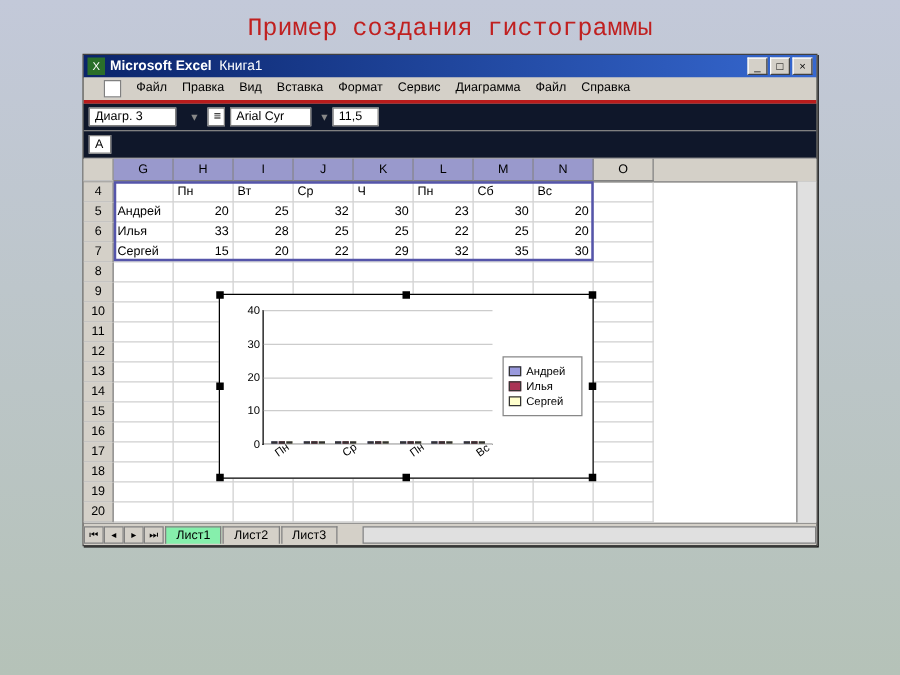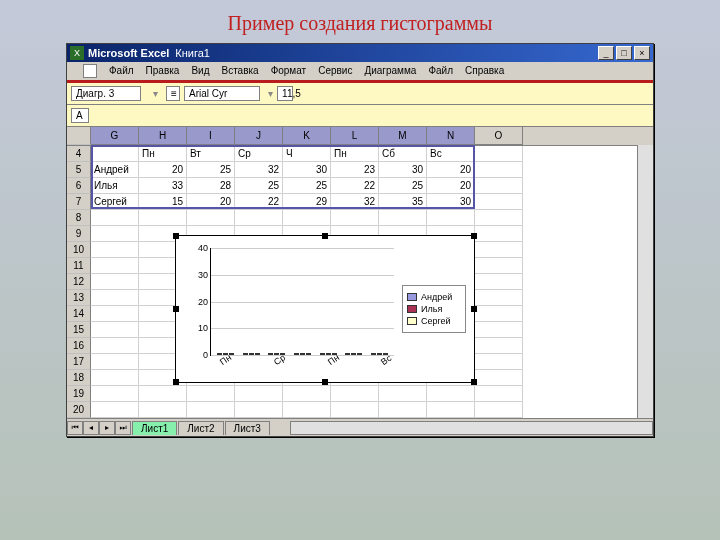--- a/index.html
+++ b/index.html
@@ -1,27 +1,27 @@
 <!DOCTYPE html>
 <html><head>
 <meta charset="utf-8">
 <style>
 *{box-sizing:border-box;margin:0;padding:0;font-family:Tahoma,Arial,sans-serif}
 body{background:linear-gradient(180deg,#c3c9d9 0%,#b5c2b8 100%);width:720px;height:540px;overflow:hidden}
-.title{text-align:center;font-size:20px;color:#c02020;padding:12px 0 8px;font-family:Liberation Serif, serif}
+.title{text-align:center;font-size:20px;color:#c02020;padding:12px 0 8px;font-family:Liberation Mono, monospace}
 .window{margin:0 auto;width:588px;background:#d4d0c8;border:1px solid #404040;box-shadow:1px 1px 0 #000}
 .titlebar{background:linear-gradient(90deg,#0a246a,#3668d0);color:#fff;display:flex;align-items:center;padding:2px 3px;font-size:11px;height:18px}
 .titlebar .xicon{width:14px;height:14px;background:#2a6e2a;margin-right:4px;display:flex;align-items:center;justify-content:center;font-size:9px;color:#fff}
 .titlebar .doc{margin-left:6px;font-weight:normal}
 .titlebar .sp{flex:1}
 .winbtn{width:16px;height:14px;background:#d4d0c8;border:1px solid #fff;border-right-color:#404040;border-bottom-color:#404040;margin-left:2px;display:flex;align-items:center;justify-content:center;font-size:9px;font-family:Arial;color:#000}
 .menubar{background:#d4d0c8;display:flex;padding:2px 16px;font-size:10px;border-bottom:3px solid #b91c1c}
 .menubar .docicon{width:14px;height:14px;background:#fff;border:1px solid #808080;margin-right:6px}
 .menuitem{padding:1px 6px;cursor:default}
-.toolbar{background:#fef9c3;display:flex;align-items:center;padding:2px 4px;font-size:10px;border-bottom:1px solid #808080;height:22px}
+.toolbar{background:#0f172a;display:flex;align-items:center;padding:2px 4px;font-size:10px;border-bottom:1px solid #808080;height:22px}
 .tb-field{background:#fff;border:1px solid #808080;padding:1px 4px;font-size:10px;margin-right:4px}
 .namebox{width:70px}
 .fxcell{width:18px}
 .grid{background:#fff;position:relative}
 .cols{display:flex;background:#d4d0c8;border-bottom:1px solid #808080}
 .rowhdr{width:24px;background:#d4d0c8;border-right:1px solid #808080;display:flex;align-items:center;justify-content:center;font-size:10px;height:16px;border-bottom:1px solid #c0c0c0}
 .colhdr{width:48px;border-right:1px solid #808080;display:flex;align-items:center;justify-content:center;font-size:10px;height:18px;border-bottom:1px solid #808080}
 .colhdr.sel{background:#9999cc}
 .row{display:flex}
 .cell{width:48px;height:16px;border-right:1px solid #d0d0d0;border-bottom:1px solid #d0d0d0;font-size:10px;padding:1px 3px;overflow:hidden;white-space:nowrap;display:flex;align-items:center}
@@ -75,23 +75,23 @@
     <span class="menuitem">Сервис</span>
     <span class="menuitem">Диаграмма</span>
     <span class="menuitem">Файл</span>
     <span class="menuitem">Справка</span>
   </div>
 
   <div class="toolbar">
     <span class="tb-field namebox">Диагр. 3</span>
     <span style="margin:0 8px;color:#888">▾</span>
     <span class="tb-field" style="width:14px;text-align:center">≡</span>
-    <span class="tb-field" style="width:76px">Arial Cyr</span>
+    <span class="tb-field" style="width:65px">Arial Cyr</span>
     <span style="margin:0 4px;color:#888">▾</span>
-    <span class="tb-field" style="width:16px">11,5</span>
+    <span class="tb-field" style="width:37px">11,5</span>
   </div>
 
   <div class="toolbar">
     <span class="tb-field fxcell">A</span>
   </div>
 
   <div class="grid" id="grid">
     <div class="cols">
         <div class="rowhdr" style="height: 18px;"></div>
         <div class="colhdr sel">G</div>

